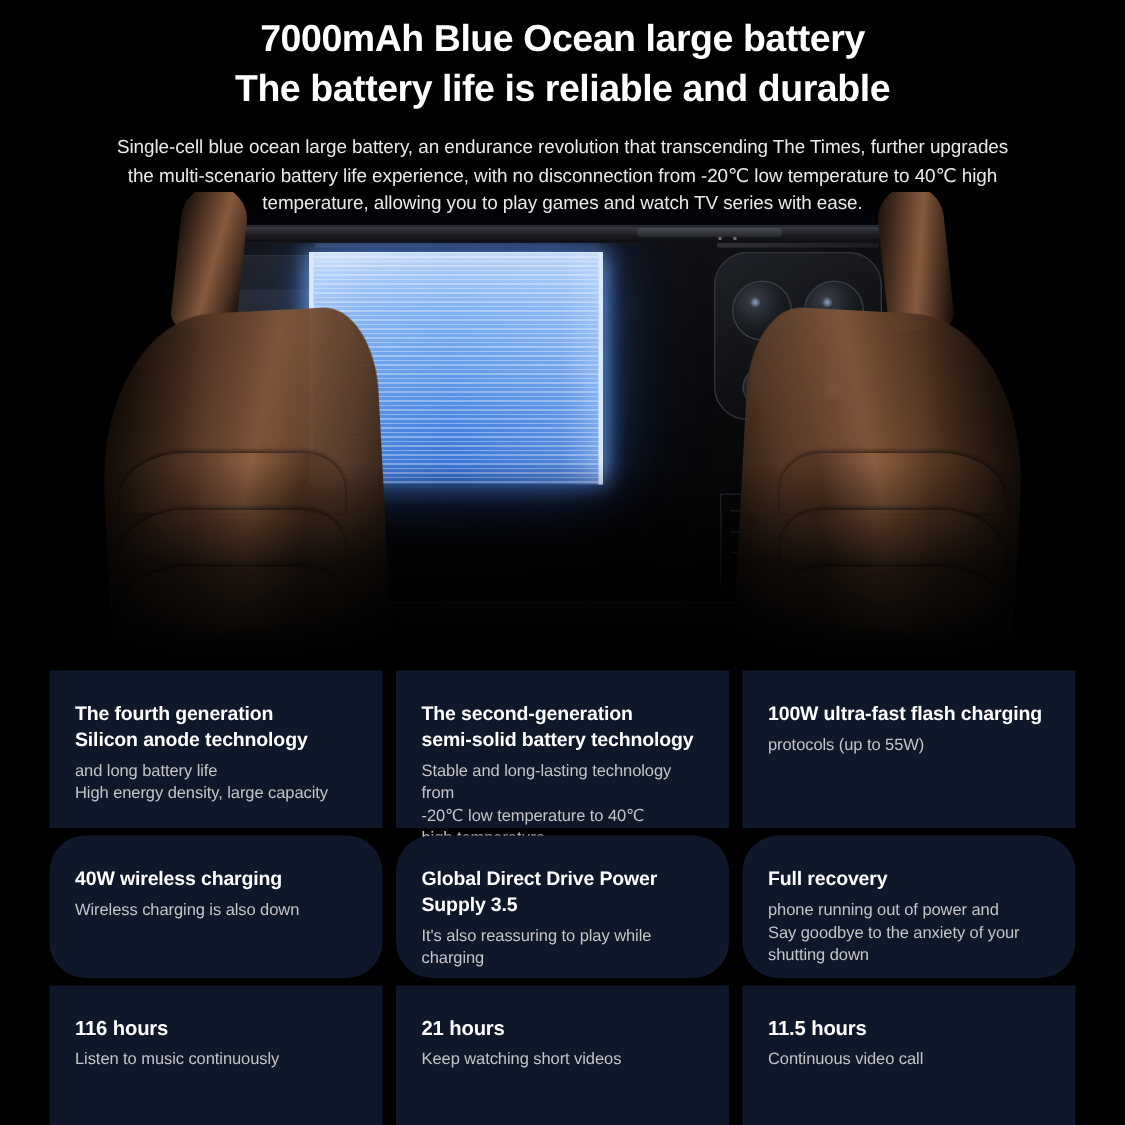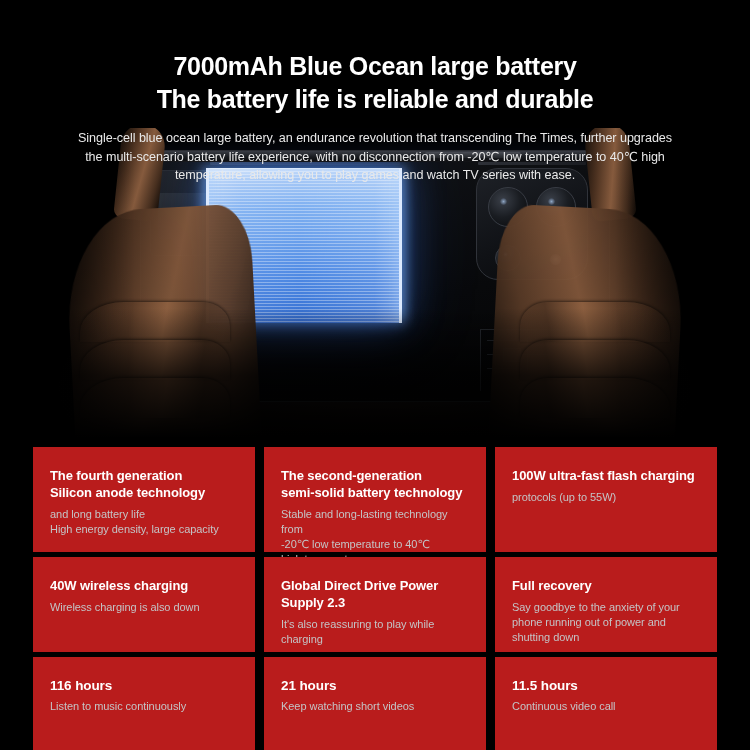--- a/index.html
+++ b/index.html
@@ -27,21 +27,20 @@
     text-align: center;
     padding-top: 10px;
   }
 
   .title-line {
     font-size: 25px;
     font-weight: bold;
     letter-spacing: -0.3px;
     line-height: 32px;
     color: #ffffff;
-    margin-top: 40px;
   }
   .title-line.l2 { margin-top: 1px; }
 
   .subtitle {
     margin: 14px auto 0;
     width: 600px;
     font-size: 12.6px;
     line-height: 18.5px;
     color: #e9e9e9;
     font-weight: 400;
@@ -343,26 +342,26 @@
     top: 447px;
     width: 684px;
     display: grid;
     grid-template-columns: 222px 222px 222px;
     grid-auto-rows: min-content;
     column-gap: 9px;
     row-gap: 5px;
   }
 
   .card {
-    background: #b91c1c;
+    background: #0f172a;
     padding: 20px 17px 16px 17px;
     min-height: 0;
   }
   .card.r1 { height: 105px; }
-  .card.r2 { height: 95px; }
+  .card.r2 { height: 95px; border-radius: 24px; }
   .card.r3 { height: 116px; }
 
   .card-title {
     font-size: 13px;
     font-weight: bold;
     line-height: 17px;
     color: #ffffff;
     letter-spacing: -0.1px;
   }
   .card-desc {
@@ -485,34 +484,34 @@
       <div>40W wireless charging</div>
     </div>
     <div class="card-desc">
       <div>Wireless charging is also down</div>
     </div>
   </div>
 
   <div class="card r2">
     <div class="card-title">
       <div>Global Direct Drive Power</div>
-      <div>Supply 2.3</div>
+      <div>Supply 3.5</div>
     </div>
     <div class="card-desc">
       <div>It's also reassuring to play while charging</div>
     </div>
   </div>
 
   <div class="card r2">
     <div class="card-title">
       <div>Full recovery</div>
     </div>
     <div class="card-desc">
+      <div>phone running out of power and</div>
       <div>Say goodbye to the anxiety of your</div>
-      <div>phone running out of power and</div>
       <div>shutting down</div>
     </div>
   </div>
 
   <div class="card r3">
     <div class="card-title">
       <div>116 hours</div>
     </div>
     <div class="card-desc">
       <div>Listen to music continuously</div>

